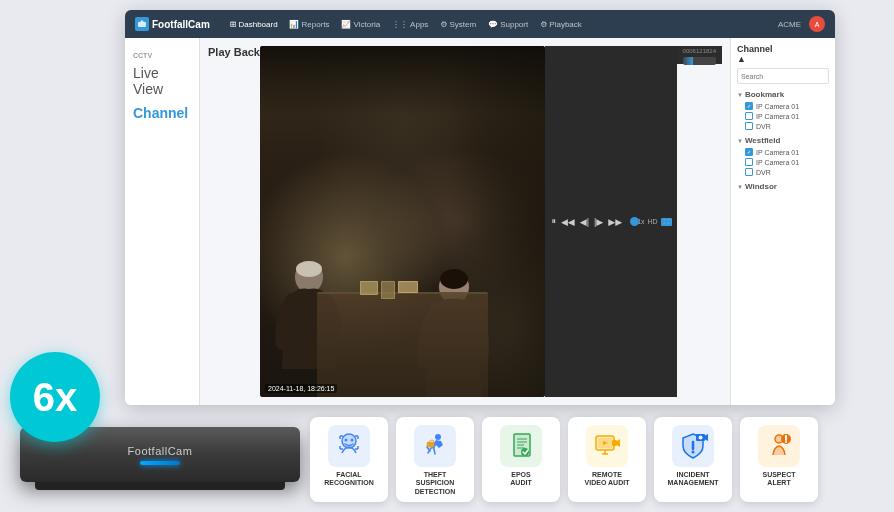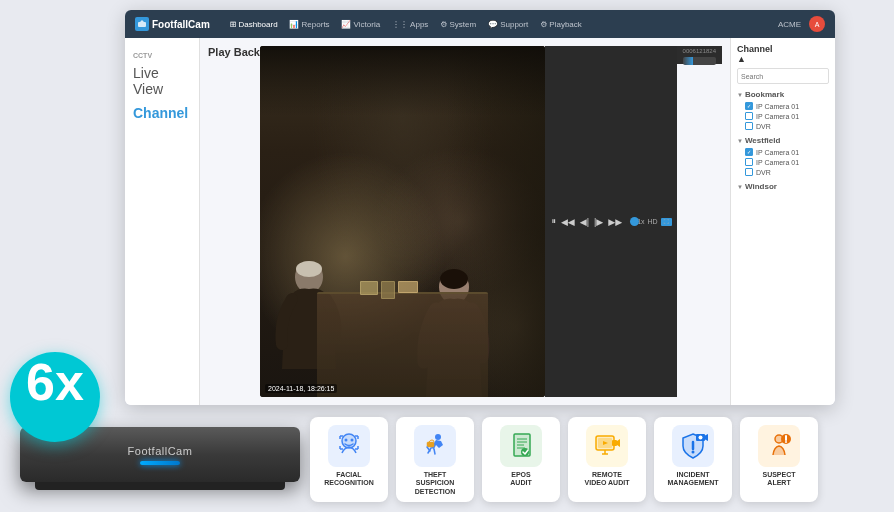--- a/index.html
+++ b/index.html
@@ -59,22 +59,23 @@
     
     .badge-6x {
       position: absolute;
       bottom: 70px;
       left: 10px;
       width: 90px;
       height: 90px;
       background: #00c8d4;
       border-radius: 50%;
       display: flex;
+      align-items: center;
       justify-content: center;
-      font-size: 52px;
+      font-size: 40px;
       font-weight: 900;
       color: white;
       z-index: 10;
       box-shadow: 0 4px 15px rgba(0,200,212,0.5);
     }
 
     
     .app-window {
       position: absolute;
       top: 10px;

